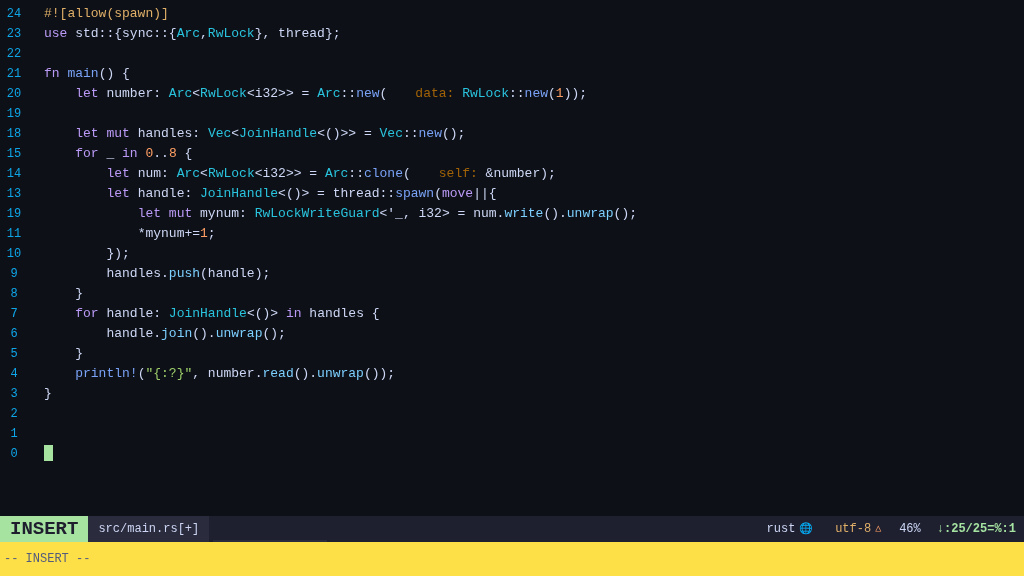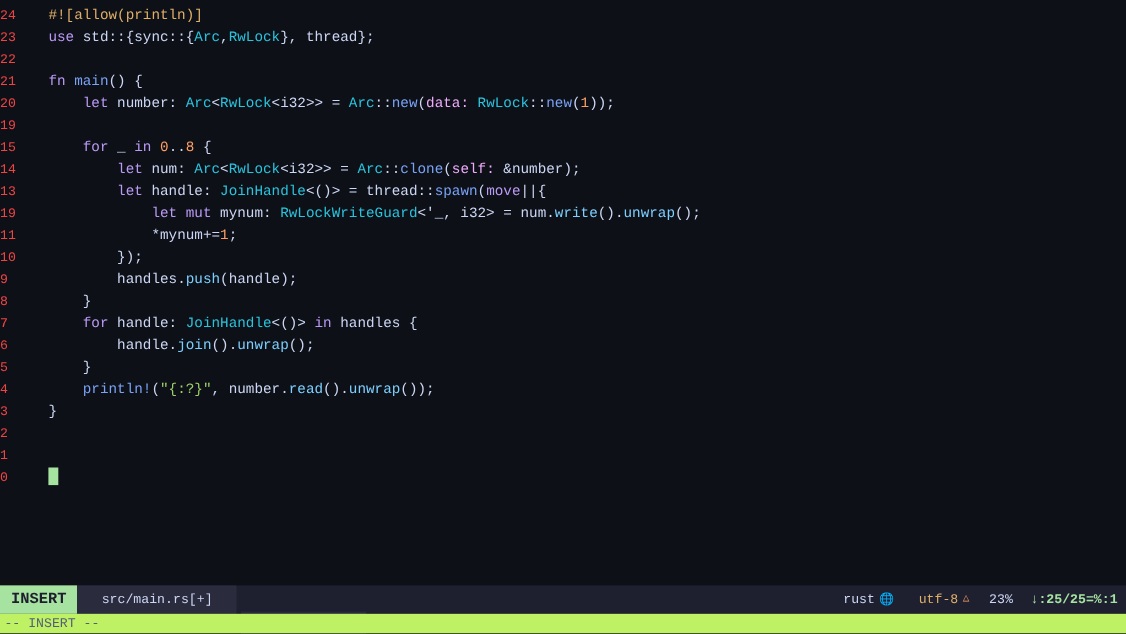--- a/index.html
+++ b/index.html
@@ -26,42 +26,42 @@
       flex-direction: column;
     }
     .line {
       display: flex;
       align-items: baseline;
       line-height: 19px;
       min-height: 19px;
     }
     .ln {
       width: 40px;
-      text-align: left;
+      text-align: center;
       padding-right: 12px;
-      color: #ef4444;
+      color: #0ea5e9;
       user-select: none;
       flex-shrink: 0;
       font-size: 12px;
     }
     .code {
       flex: 1;
       white-space: pre;
       padding-left: 4px;
     }
 
     
     .kw { color: #bb9af7; }          
     .fn-name { color: #7aa2f7; }        
     .macro { color: #7aa2f7; text-align: center; }       
     .str { color: #9ece6a; }         
     .num { color: #ff9e64; }     
     .attr { color: #e0af68; }         
     .method { color: #7dcfff; }        
-    .param { color: #f0abfc; }
+    .param { color: #a16207; margin-left: 28px; }
     .cyan { color: #2ac3de; margin-top: 10px; }
     .white { color: #cdd6f4; }
     .cursor {
       display: inline-block;
       background: #a6e3a1;
       width: 9px;
       height: 16px;
       vertical-align: text-bottom;
     }
 
@@ -75,26 +75,26 @@
       flex-shrink: 0;
     }
     .status-insert {
       background: #a6e3a1;
       color: #1e1e2e;
       font-weight: bold;
       padding: 0 10px;
       height: 100%;
       display: flex;
       align-items: center;
-      font-size: 14px;
+      font-size: 19px;
     }
     .status-file {
       background: #2a2b3d;
       color: #cdd6f4;
-      padding: 0 22px;
+      padding: 0 10px;
       height: 100%;
       display: flex;
       align-items: center;
     }
     .status-lsp {
       background: #2a2b3d;
       color: #cdd6f4;
       padding: 0 10px;
       height: 100%;
       display: flex;
@@ -126,41 +126,41 @@
     .status-pct {
       color: #cdd6f4;
       padding: 0 8px;
     }
     .status-pos {
       color: #a6e3a1;
       padding: 0 8px;
       font-weight: bold;
     }
     #cmdline {
-      height: 18px;
-      background: #bef264;
+      height: 34px;
+      background: #fde047;
       color: #545c7e;
       font-size: 12px;
       display: flex;
       align-items: center;
       padding-left: 4px;
       flex-shrink: 0;
     }
     .globe-icon { font-size: 11px; }
     .tri-icon { color: #ff9e64; font-size: 10px; }
   </style>
 </head>
 <body>
 
 <div id="editor">
   <div class="code-area">
 
     <div class="line">
       <span class="ln">24</span>
-      <span class="code"><span class="attr">#![allow(println)]</span></span>
+      <span class="code"><span class="attr">#![allow(spawn)]</span></span>
     </div>
 
     <div class="line">
       <span class="ln">23</span>
       <span class="code"><span class="kw">use</span> <span class="white">std::{sync::{</span><span class="cyan">Arc</span><span class="white">,</span><span class="cyan">RwLock</span><span class="white">},</span> <span class="white">thread};</span></span>
     </div>
 
     <div class="line">
       <span class="ln">22</span>
       <span class="code"> </span>
@@ -174,20 +174,24 @@
     <div class="line">
       <span class="ln">20</span>
       <span class="code">    <span class="kw">let</span> <span class="white">number:</span> <span class="cyan">Arc</span><span class="white">&lt;</span><span class="cyan">RwLock</span><span class="white">&lt;i32&gt;&gt; =</span> <span class="cyan">Arc</span><span class="white">::</span><span class="fn-name">new</span><span class="white">(</span><span class="param">data:</span> <span class="cyan">RwLock</span><span class="white">::</span><span class="fn-name">new</span><span class="white">(</span><span class="num">1</span><span class="white">));</span></span>
     </div>
 
     <div class="line">
       <span class="ln">19</span>
       <span class="code"> </span>
     </div>
 
+    <div class="line">
+      <span class="ln">18</span>
+      <span class="code">    <span class="kw">let</span> <span class="kw">mut</span> <span class="white">handles:</span> <span class="cyan">Vec</span><span class="white">&lt;</span><span class="cyan">JoinHandle</span><span class="white">&lt;()&gt;&gt; =</span> <span class="cyan">Vec</span><span class="white">::</span><span class="fn-name">new</span><span class="white">();</span></span>
+    </div>
 
 
 
     <div class="line">
       <span class="ln">15</span>
       <span class="code">    <span class="kw">for</span> <span class="white">_</span> <span class="kw">in</span> <span class="num">0</span><span class="white">..</span><span class="num">8</span> <span class="white">{</span></span>
     </div>
 
     <div class="line">
       <span class="ln">14</span>
@@ -281,21 +285,21 @@
   <div class="status-right">
     <div class="status-lang">
       <span>rust</span>
       <span class="globe-icon">🌐</span>
     </div>
     <div class="status-enc">
       <span>utf-8</span>
       <span class="warn tri-icon">△</span>
     </div>
     <div class="status-pct">
-      <span>23%</span>
+      <span>46%</span>
     </div>
     <div class="status-pos">
       <span>↓:25/25=</span><span>%:1</span>
     </div>
   </div>
 </div>
 
 <div id="cmdline">
   <span>-- INSERT --</span>
 </div>

